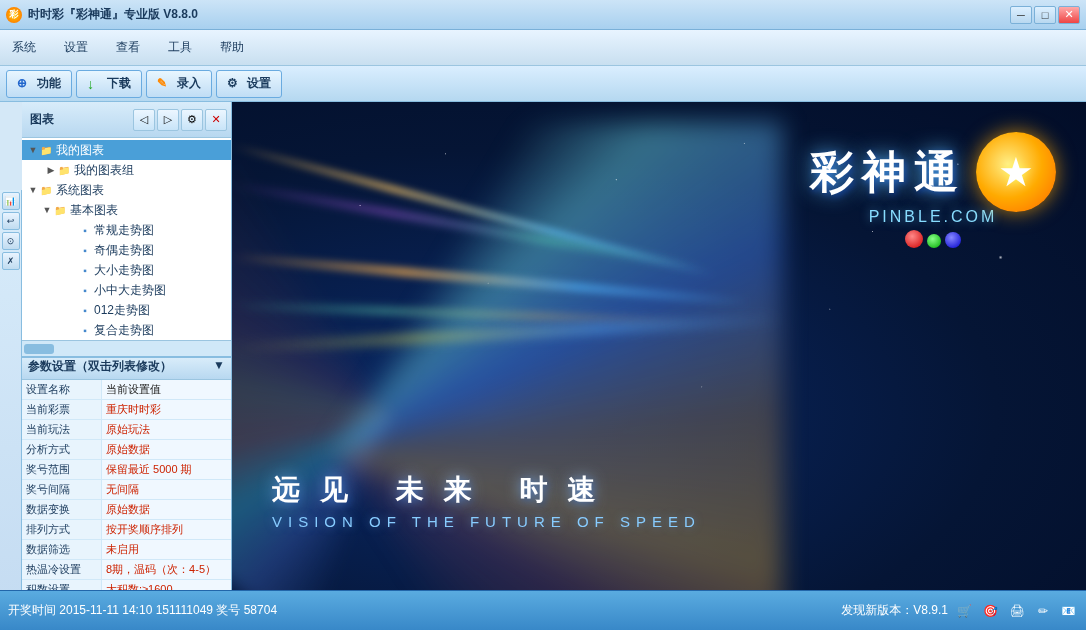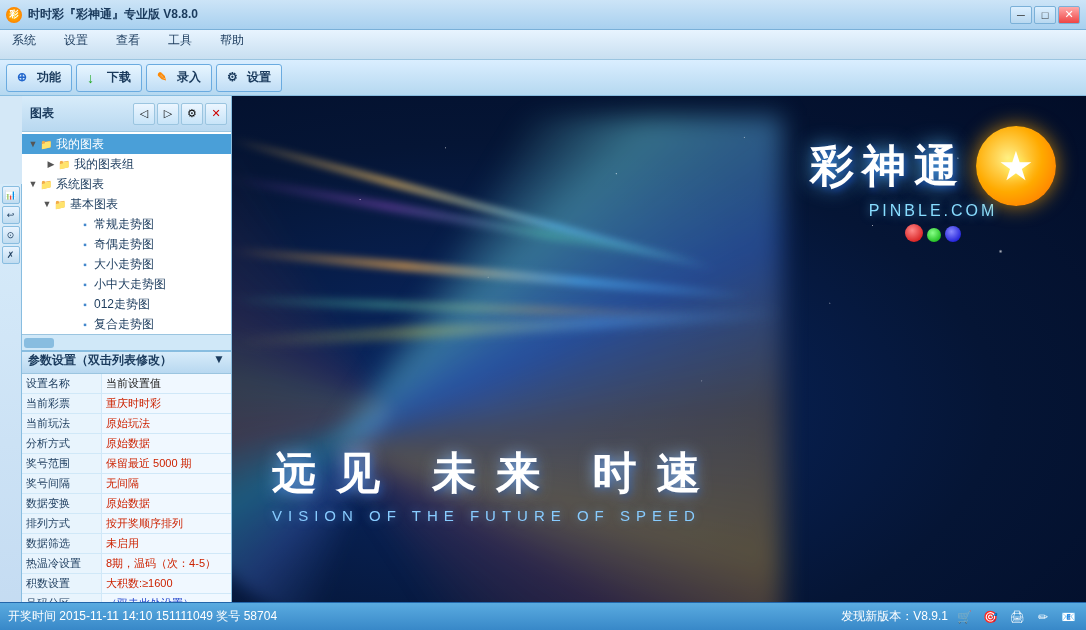--- a/index.html
+++ b/index.html
@@ -47,24 +47,24 @@
       background: linear-gradient(180deg, #ddf0ff, #b8d8f0);
       cursor: pointer;
       display: flex; align-items: center; justify-content: center;
       font-size: 11px; color: #333;
       border-radius: 2px;
     }
     .title-btn.close-btn { background: linear-gradient(180deg, #ffaaaa, #ee4444); color: #fff; }
 
     
     #menubar {
-      height: 30px;
+      height: 36px;
       background: linear-gradient(180deg, #e8f4ff 0%, #c8dff0 100%);
       display: flex;
-      align-items: flex-start;
+      align-items: center;
       padding: 0 8px;
       gap: 20px;
       border-bottom: 1px solid #9bc5e0;
     }
     .menu-item {
       font-size: 12px;
       color: #1a3a5c;
       cursor: pointer;
       padding: 2px 4px;
     }
@@ -357,39 +357,39 @@
     .dot-green { width: 14px; height: 14px; background: radial-gradient(circle at 40% 35%, #88ff88, #00aa00); border-radius: 50%; margin-top: 4px; }
     .dot-blue { width: 16px; height: 16px; background: radial-gradient(circle at 40% 35%, #8888ff, #0000cc); border-radius: 50%; margin-top: 2px; }
 
     
     #main-text {
       position: absolute;
       left: 40px;
       bottom: 90px;
     }
     #main-text .big-text {
-      font-size: 44px;
+      font-size: 28px;
       font-weight: bold;
       color: #fff;
       text-shadow: 0 0 15px rgba(150,200,255,0.8), 2px 2px 6px rgba(0,50,150,0.5);
       letter-spacing: 20px;
     }
     #main-text .sub-text {
       font-size: 15px;
       color: #88ccff;
       letter-spacing: 6px;
       text-shadow: 0 0 8px rgba(100,180,255,0.5);
       margin-top: 4px;
     }
 
     
     #statusbar {
       position: absolute;
       bottom: 0; left: 0; right: 0;
-      height: 28px;
+      height: 40px;
       background: linear-gradient(180deg, #5aabe0, #3888c8);
       display: flex;
       align-items: center;
       padding: 0 8px;
       border-top: 1px solid #2266aa;
       color: #fff;
       font-size: 12px;
     }
     #status-left { flex: 1; }
     #status-right {

